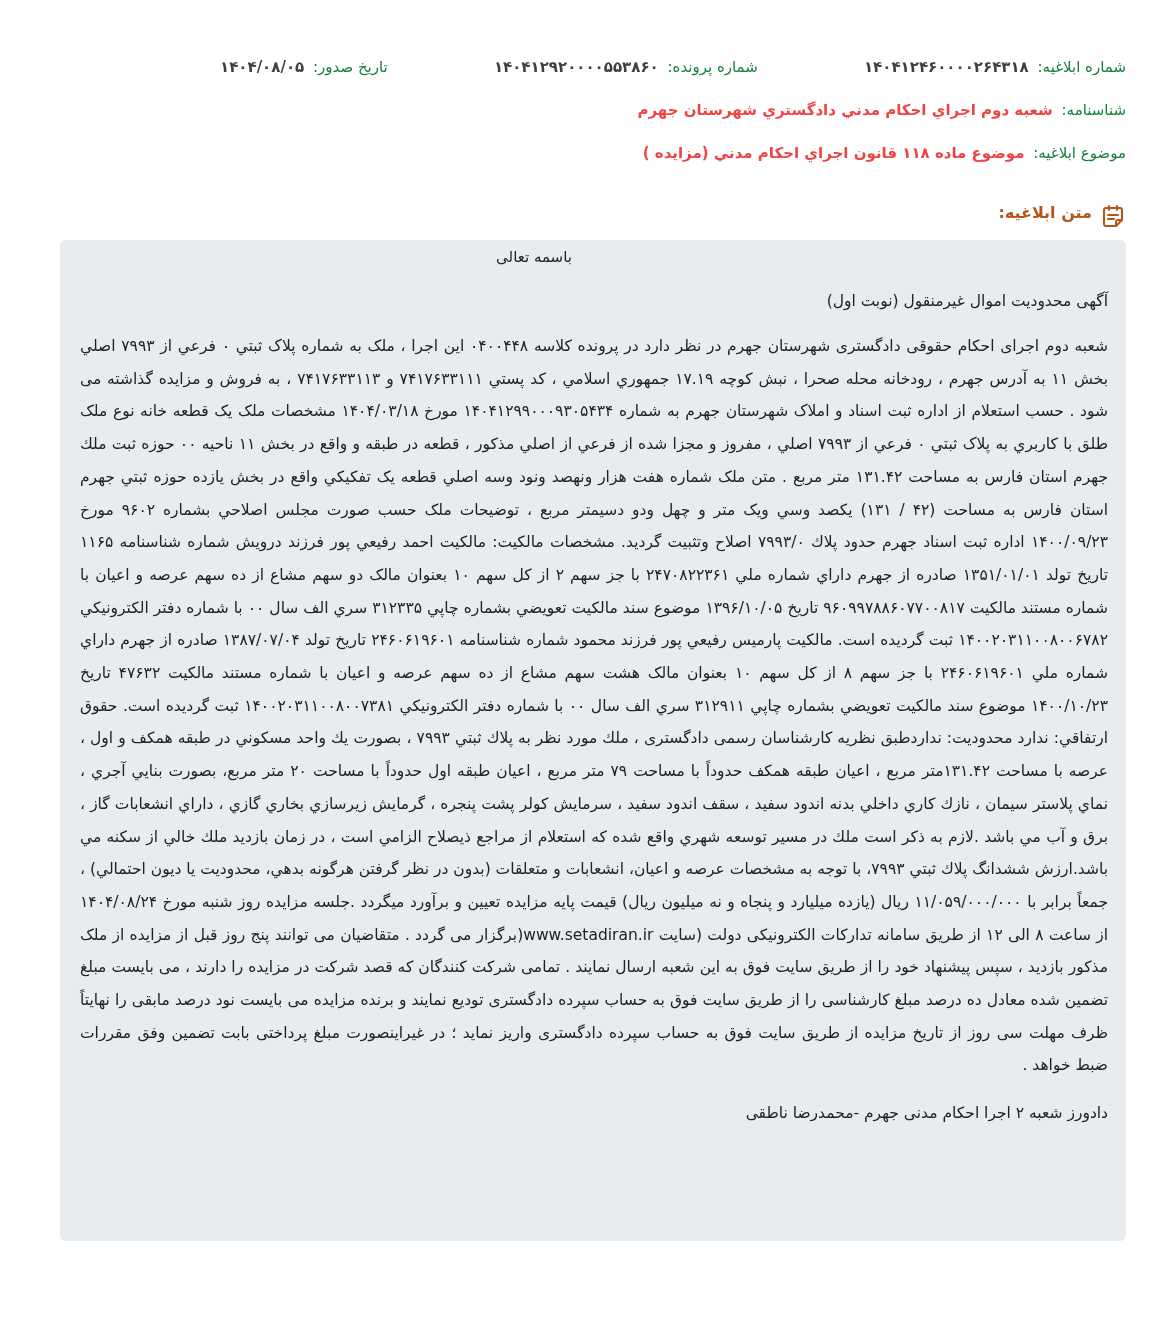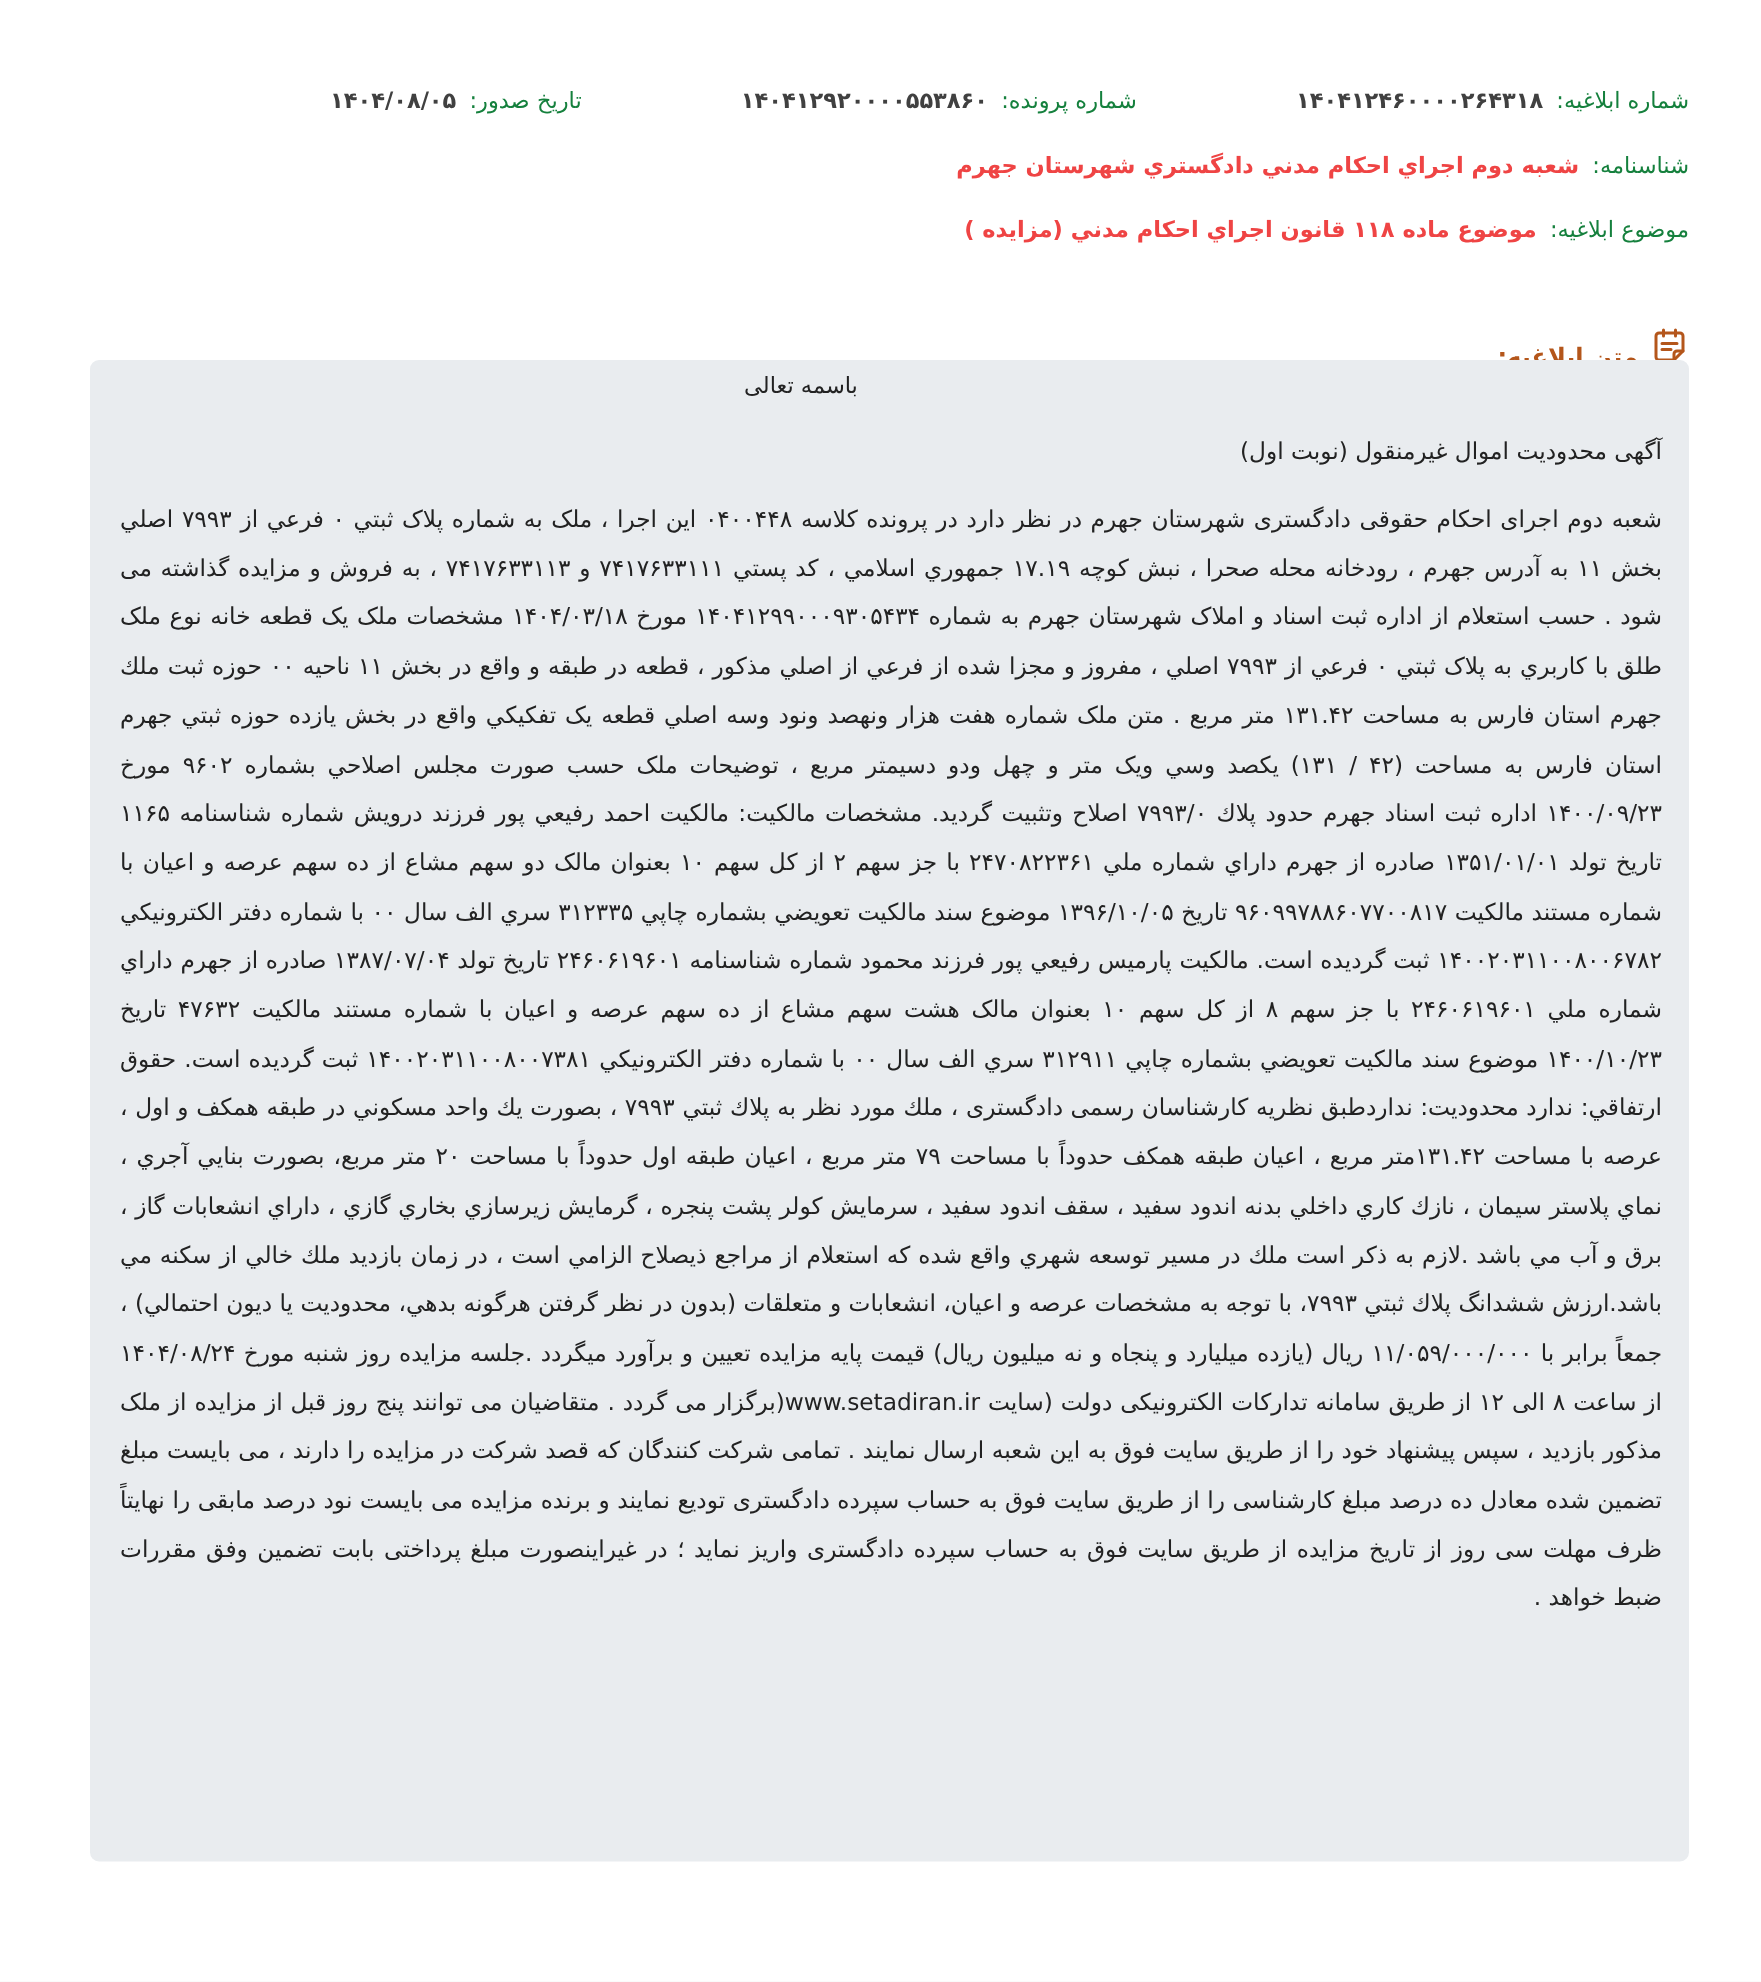--- a/index.html
+++ b/index.html
@@ -13,22 +13,22 @@
       font-size:15px;
     }
     .meta-item { white-space:nowrap; }
     .lbl { color:#15803d; }
     .val { color:#404040; font-weight:bold; margin-right:4px; }
     .line {
       position:absolute; right:48px; font-size:15px; white-space:nowrap;
     }
     .line .val { color:#ef4444; }
     .section-title {
-      position:absolute; top:217px; right:48px;
-      display:flex; align-items:flex-end; gap:8px;
+      position:absolute; top:203px; right:48px;
+      display:flex; align-items:flex-start; gap:8px;
       color:#b4561b; font-weight:bold; font-size:16px;
     }
     .section-title svg { width:26px; height:26px; }
     .notice-box {
       position:absolute; top:240px; left:60px; right:48px; height:1001px;
       background:#e9ecef; border-radius:6px; overflow:hidden;
     }
     .watermark {
       position:absolute; top:150px; left:0; right:0; text-align:center;
       font-family:"DejaVu Sans", sans-serif; font-size:120px; font-weight:bold;
@@ -85,14 +85,15 @@
     </svg>
   </span>
   <span>متن ابلاغیه:</span>
 </div>
 
 <div class="notice-box">
   <div class="box-inner">
     <div class="salutation">باسمه تعالی</div>
     <div class="headline">آگهی محدوديت اموال غیرمنقول (نوبت اول)</div>
     <div class="body-text">شعبه دوم اجرای احکام حقوقی دادگستری شهرستان جهرم در نظر دارد در پرونده کلاسه ۰۴۰۰۴۴۸ این اجرا ، ملک به شماره  پلاک ثبتي  ۰ فرعي از ۷۹۹۳ اصلي بخش ۱۱  به آدرس جهرم ، رودخانه محله صحرا ، نبش کوچه ۱۷.۱۹ جمهوري اسلامي ، کد پستي ۷۴۱۷۶۳۳۱۱۱ و ۷۴۱۷۶۳۳۱۱۳ ، به  فروش و  مزایده گذاشته می شود  . حسب استعلام از اداره ثبت اسناد و املاک شهرستان جهرم به شماره  ۱۴۰۴۱۲۹۹۰۰۰۹۳۰۵۴۳۴ مورخ ۱۴۰۴/۰۳/۱۸  مشخصات ملک یک قطعه خانه نوع ملک طلق با کاربري به پلاک ثبتي ۰ فرعي از ۷۹۹۳ اصلي ، مفروز و مجزا شده از فرعي از اصلي مذکور ، قطعه در طبقه و واقع در بخش ۱۱ ناحيه ۰۰ حوزه ثبت ملك جهرم استان فارس به مساحت ۱۳۱.۴۲ متر مربع . متن ملک شماره هفت هزار ونهصد ونود وسه اصلي قطعه يک تفکيکي واقع در بخش يازده حوزه ثبتي جهرم استان فارس به مساحت (۴۲ / ۱۳۱) يکصد وسي ويک متر و چهل ودو دسيمتر مربع ، توضيحات ملک حسب صورت مجلس اصلاحي بشماره ۹۶۰۲ مورخ ۱۴۰۰/۰۹/۲۳ اداره ثبت اسناد جهرم حدود پلاك ۷۹۹۳/۰ اصلاح وتثبيت گرديد. مشخصات مالکيت: مالکيت احمد رفيعي پور فرزند درويش شماره شناسنامه ۱۱۶۵ تاريخ تولد ۱۳۵۱/۰۱/۰۱ صادره از جهرم داراي شماره ملي ۲۴۷۰۸۲۲۳۶۱ با جز سهم ۲ از کل سهم ۱۰ بعنوان مالک دو سهم مشاع از ده سهم عرصه و اعيان با شماره مستند مالکيت ۹۶۰۹۹۷۸۸۶۰۷۷۰۰۸۱۷ تاريخ ۱۳۹۶/۱۰/۰۵ موضوع سند مالکيت تعويضي بشماره چاپي ۳۱۲۳۳۵ سري الف سال ۰۰ با شماره دفتر الکترونيکي ۱۴۰۰۲۰۳۱۱۰۰۸۰۰۶۷۸۲ ثبت گرديده است. مالکيت پارميس رفيعي پور فرزند محمود شماره شناسنامه ۲۴۶۰۶۱۹۶۰۱ تاريخ تولد ۱۳۸۷/۰۷/۰۴ صادره از جهرم داراي شماره ملي ۲۴۶۰۶۱۹۶۰۱ با جز سهم ۸ از کل سهم ۱۰ بعنوان مالک هشت سهم مشاع از ده سهم عرصه و اعيان با شماره مستند مالکيت ۴۷۶۳۲ تاريخ ۱۴۰۰/۱۰/۲۳ موضوع سند مالکيت تعويضي بشماره چاپي ۳۱۲۹۱۱ سري الف سال ۰۰ با شماره دفتر الکترونيکي ۱۴۰۰۲۰۳۱۱۰۰۸۰۰۷۳۸۱ ثبت گرديده است. حقوق ارتفاقي: ندارد محدوديت: نداردطبق نظريه کارشناسان رسمی دادگستری ، ملك مورد نظر به پلاك ثبتي ۷۹۹۳ ، بصورت يك واحد مسكوني در طبقه همكف و اول ، عرصه با مساحت ۱۳۱.۴۲متر مربع ، اعيان طبقه همكف حدوداً با مساحت ۷۹ متر مربع ، اعيان طبقه اول حدوداً با مساحت ۲۰ متر مربع، بصورت بنايي آجري ، نماي پلاستر سيمان ، نازك كاري داخلي بدنه اندود سفيد ، سقف اندود سفيد ، سرمايش كولر پشت پنجره ، گرمايش زيرسازي بخاري گازي ، داراي انشعابات گاز ، برق و آب مي باشد .لازم به ذكر است ملك در مسير توسعه شهري واقع شده كه استعلام از مراجع ذيصلاح الزامي است ، در زمان بازديد ملك خالي از سكنه مي باشد.ارزش ششدانگ پلاك ثبتي ۷۹۹۳، با توجه به مشخصات عرصه و اعيان، انشعابات و متعلقات (بدون در نظر گرفتن هرگونه بدهي، محدوديت يا ديون احتمالي) ، جمعاً برابر با ۱۱/۰۵۹/۰۰۰/۰۰۰ ريال (يازده ميليارد و پنجاه و نه ميليون ريال) قيمت پايه مزايده تعيين و برآورد میگردد .جلسه مزایده روز شنبه مورخ ۱۴۰۴/۰۸/۲۴ از ساعت ۸ الی ۱۲ از طریق سامانه تدارکات الکترونیکی دولت (سایت  www.setadiran.ir(برگزار می گردد . متقاضیان می توانند پنج روز قبل از مزایده از ملک مذکور بازدید ، سپس پیشنهاد خود را از طریق سایت فوق به این شعبه ارسال نمایند . تمامی شرکت کنندگان که قصد شرکت در مزایده را دارند ، می بایست مبلغ تضمین شده معادل ده درصد مبلغ کارشناسی را از طریق سایت فوق به حساب سپرده دادگستری تودیع نمایند و برنده مزایده می بایست نود درصد مابقی را نهایتاً ظرف مهلت سی روز از تاریخ مزایده از طریق سایت فوق به حساب سپرده دادگستری واریز نماید ؛ در غیراینصورت مبلغ پرداختی بابت تضمین وفق مقررات ضبط خواهد .</div>
+    <div class="signature">دادورز شعبه ۲ اجرا احکام مدنی جهرم -محمدرضا  ناطقی</div>
   </div>
 </div>
 
 </body></html>

